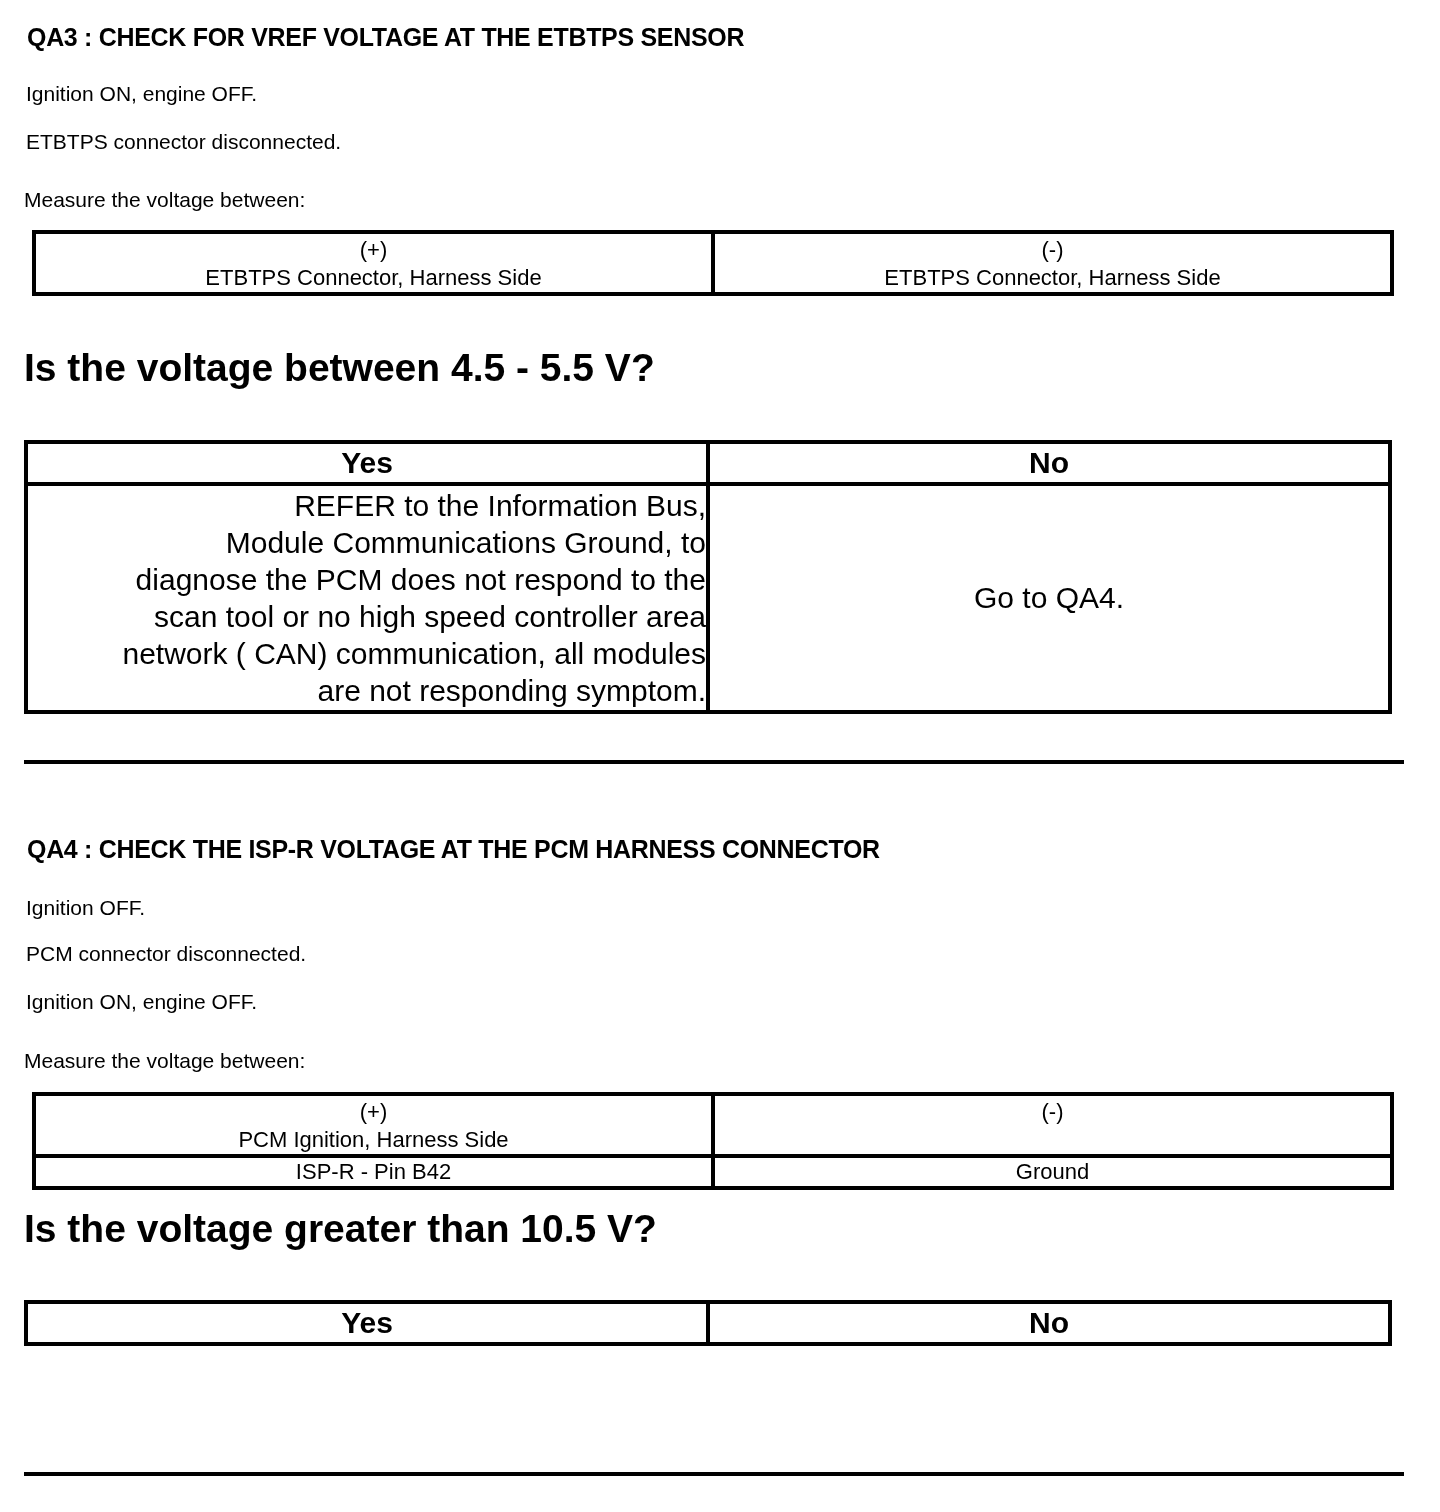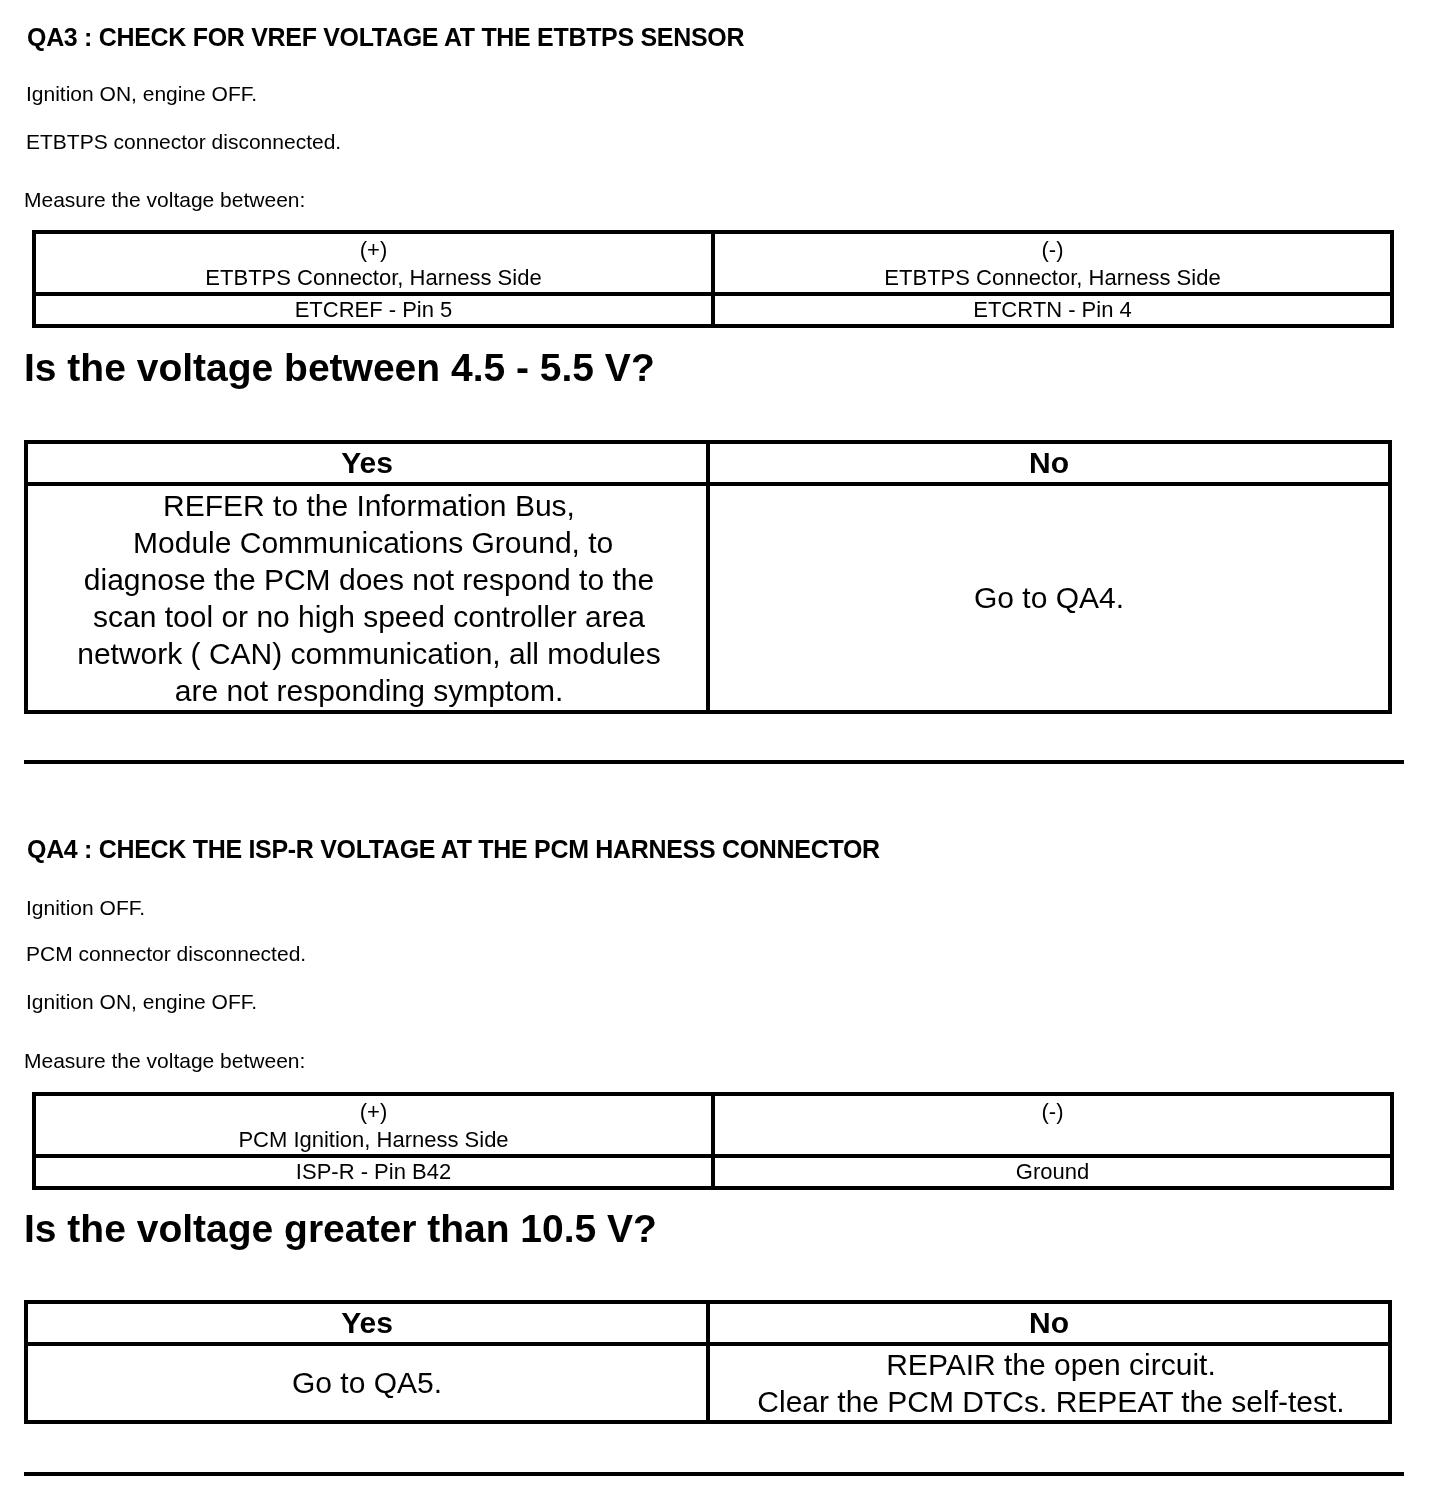--- a/index.html
+++ b/index.html
@@ -14,21 +14,21 @@
   }
   .step { font-size: 21px; white-space: nowrap; line-height: 1; margin-top: 11px; }
   .question { font-weight: bold; font-size: 39px; white-space: nowrap; }
   table { border-collapse: collapse; position: absolute; table-layout: fixed; }
   td { border: 4px solid #000; padding: 0; text-align: center; vertical-align: middle; }
   .meas td { font-size: 22px; line-height: 28px; }
   .meas .hdr-cell { height: 56px; vertical-align: top; padding-top: 2px; }
   .meas .pin-cell { height: 28px; }
   .res td { font-size: 30px; }
   .res .res-hdr { font-weight: bold; height: 38px; font-size: 30px; }
-  .res .left-text { text-align: center; padding-left: 4px; line-height: 37px; margin-left: 48px; }
+  .res .left-text { text-align: right; padding-left: 4px; line-height: 37px; margin-left: 48px; }
   .divider { position: absolute; height: 4px; background: #000; }
 </style>
 </head>
 <body>
 
 <div class="abs heading" style="left:27px; top:22px;">QA3 : CHECK FOR VREF VOLTAGE AT THE ETBTPS SENSOR</div>
 <div class="abs step" style="left:26px; top:72px;">Ignition ON, engine OFF.</div>
 <div class="abs step" style="left:26px; top:120px;">ETBTPS connector disconnected.</div>
 <div class="abs step" style="left:24px; top:178px;">Measure the voltage between:</div>
 
@@ -40,24 +40,20 @@
   <tbody>
       <tr>
     <td class="hdr-cell">
       <div>(+)</div>
       <div>ETBTPS Connector, Harness Side</div>
     </td>
     <td class="hdr-cell">
       <div>(-)</div>
       <div>ETBTPS Connector, Harness Side</div>
     </td>
-  </tr>
-  <tr>
-    <td class="pin-cell">ETCREF - Pin 5</td>
-    <td class="pin-cell">ETCRTN - Pin 4</td>
   </tr>
 </tbody>
   </table>
 
 <div class="abs question" style="left:24px; top:346px;">Is the voltage between 4.5 - 5.5 V?</div>
 
 <table class="res" style="left:24px; top:440px; width:1368px;">
   <colgroup>
       <col style="width:50%">
       <col style="width:50%">
@@ -119,25 +115,16 @@
 <table class="res" style="left:24px; top:1300px; width:1368px;">
   <colgroup>
       <col style="width:50%">
       <col style="width:50%">
     </colgroup>
   <tbody>
       <tr>
     <td class="res-hdr">Yes</td>
     <td class="res-hdr">No</td>
   </tr>
-  <tr>
-    <td style="height:74px;">
-      <div>Go to QA5.</div>
-    </td>
-    <td class="left-text">
-      <div>REPAIR the open circuit.</div>
-      <div>Clear the PCM DTCs. REPEAT the self-test.</div>
-    </td>
-  </tr>
 </tbody>
   </table>
 
 <div class="divider" style="left:24px; top:1472px; width:1380px;"></div>
 
 </body></html>

